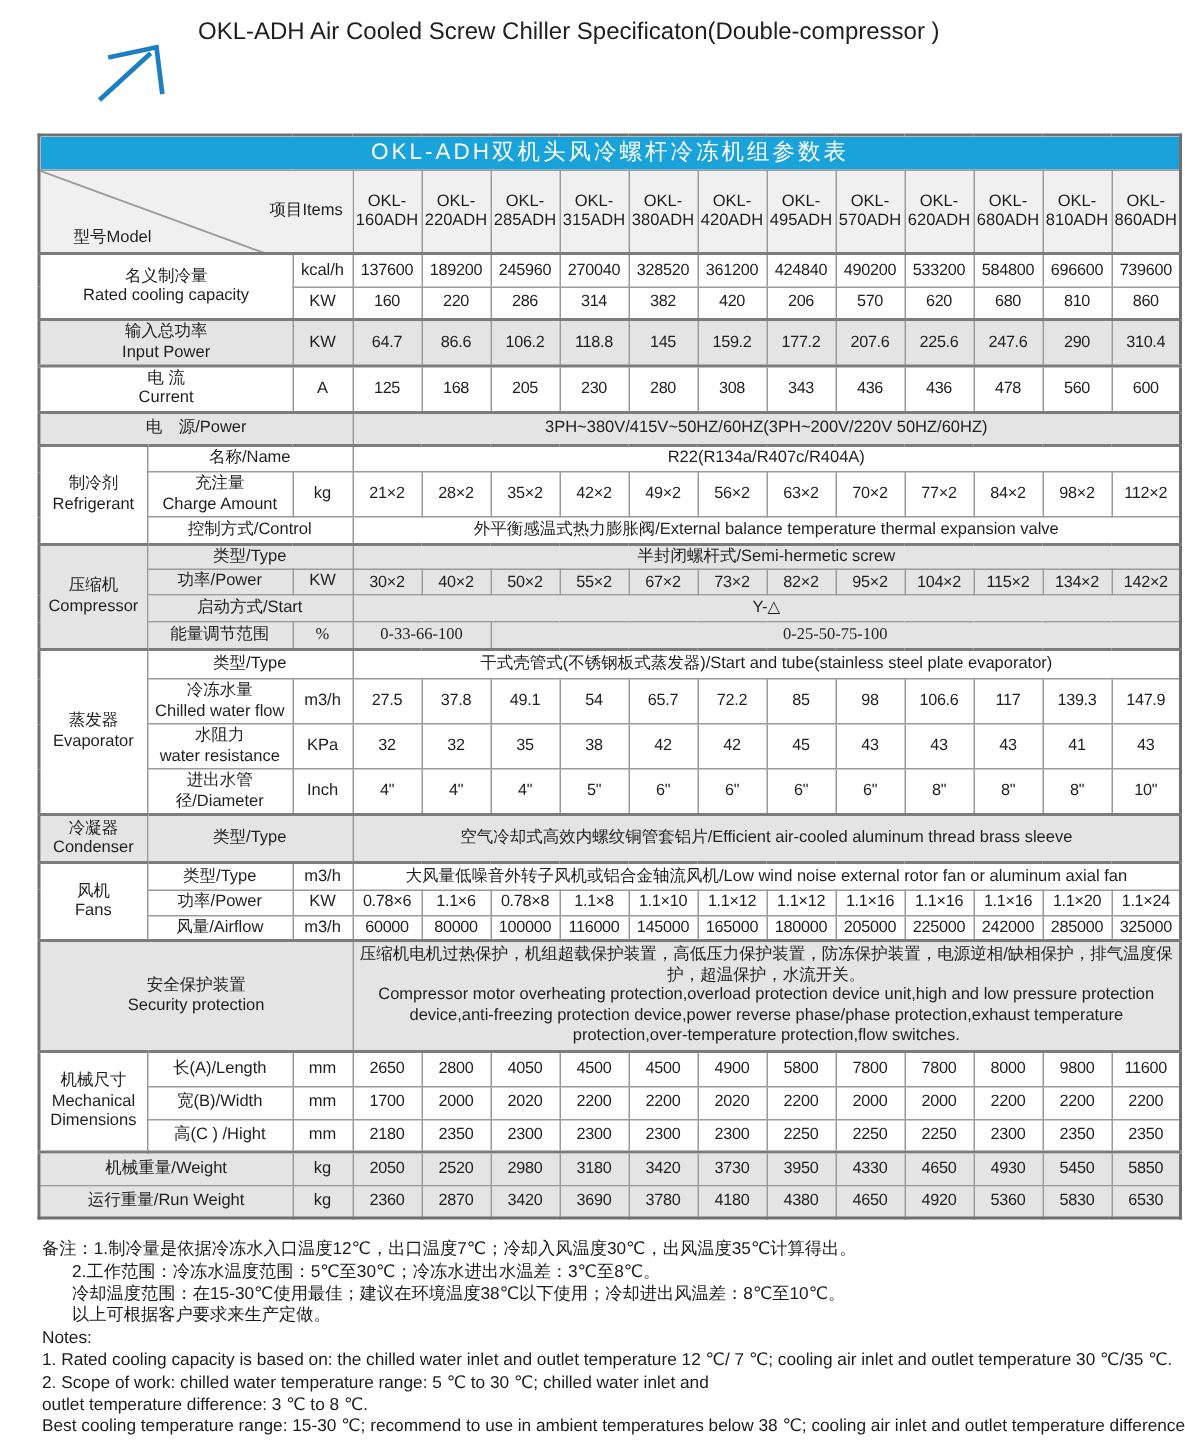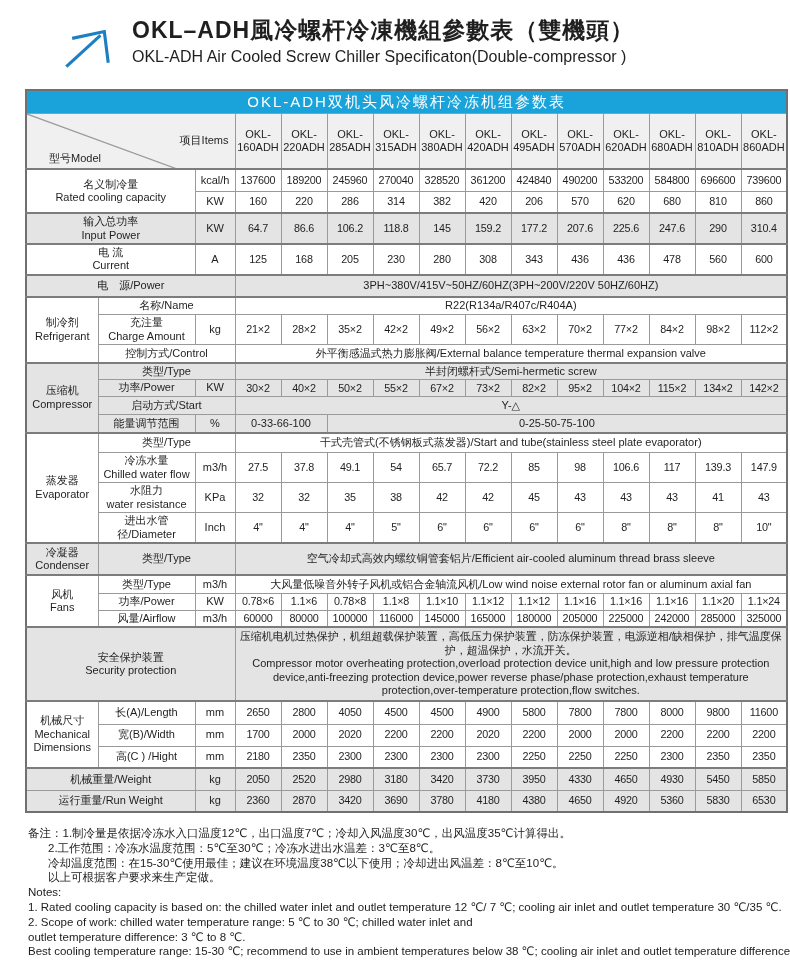--- a/index.html
+++ b/index.html
@@ -66,21 +66,20 @@
 <body>
 
 <div class="page-header">
   <div class="logo-box">
     <svg viewBox="0 0 80 62">
       <path d="M27 54 L62 22" fill="none" stroke="var(--logo)" stroke-width="3.2"></path>
       <path d="M33 25 L66 18 L70 50" fill="none" stroke="var(--logo)" stroke-width="3.2" stroke-linejoin="miter"></path>
     </svg>
   </div>
   <div class="titles">
-    <div class="title-zh">OKL–ADH風冷螺杆冷凍機組參數表（雙機頭）</div>
     <div class="title-en">OKL-ADH Air Cooled Screw Chiller Specificaton(Double-compressor )</div>
   </div>
 </div>
 
 <div class="table-wrap">
   <table class="spec">
     <colgroup>
       <col style="width:72px">
         <col style="width:97px">
         <col style="width:40px">
@@ -252,21 +251,21 @@
           <td class="val">95×2</td>
           <td class="val">104×2</td>
           <td class="val">115×2</td>
           <td class="val">134×2</td>
           <td class="val">142×2</td>
         </tr>
         <tr class="shade" style="height: 18px;">
           <td colspan="2" class="lbl">启动方式/Start</td>
           <td colspan="12" class="spec">Y-△</td>
         </tr>
-        <tr class="shade" style="height: 18px;">
+        <tr class="shade" style="height: 18px; font-family: Liberation Serif, serif;">
           <td class="lbl">能量调节范围</td>
           <td class="unit">%</td>
           <td colspan="2" class="spec">0-33-66-100</td>
           <td colspan="10" class="spec">0-25-50-75-100</td>
         </tr>
         <tr class=" sec-top" style="height: 20px;">
           <td rowspan="4" class="lbl">蒸发器
 Evaporator</td>
           <td colspan="2" class="lbl">类型/Type</td>
           <td colspan="12" class="spec">干式壳管式(不锈钢板式蒸发器)/Start and tube(stainless steel plate evaporator)</td>

